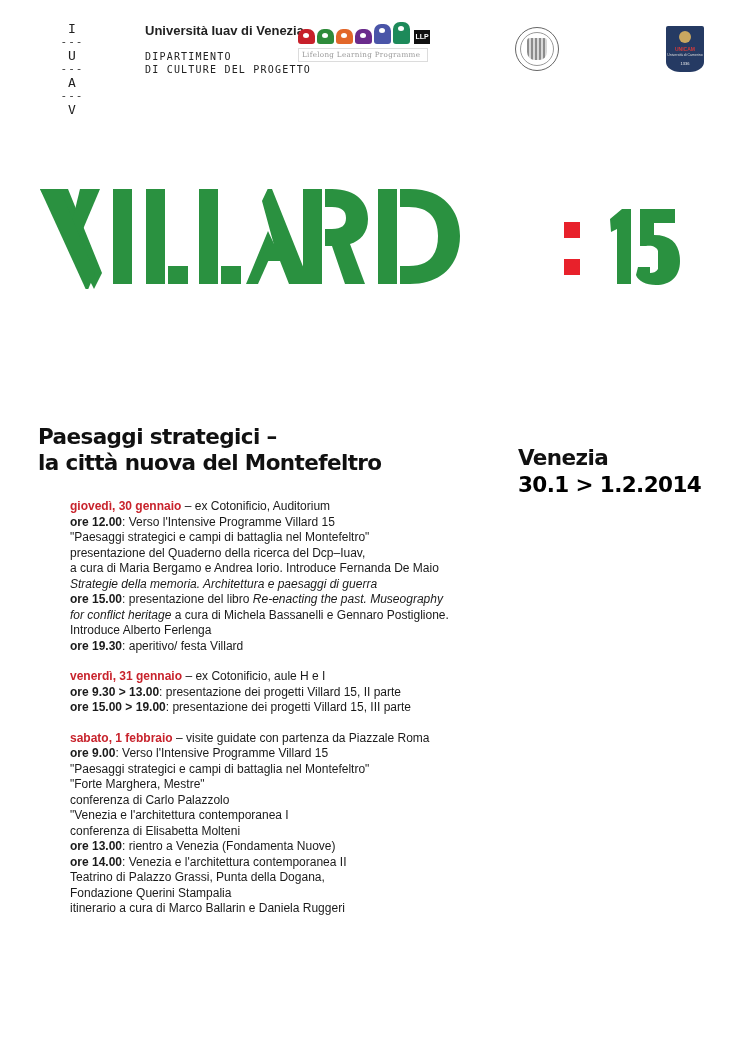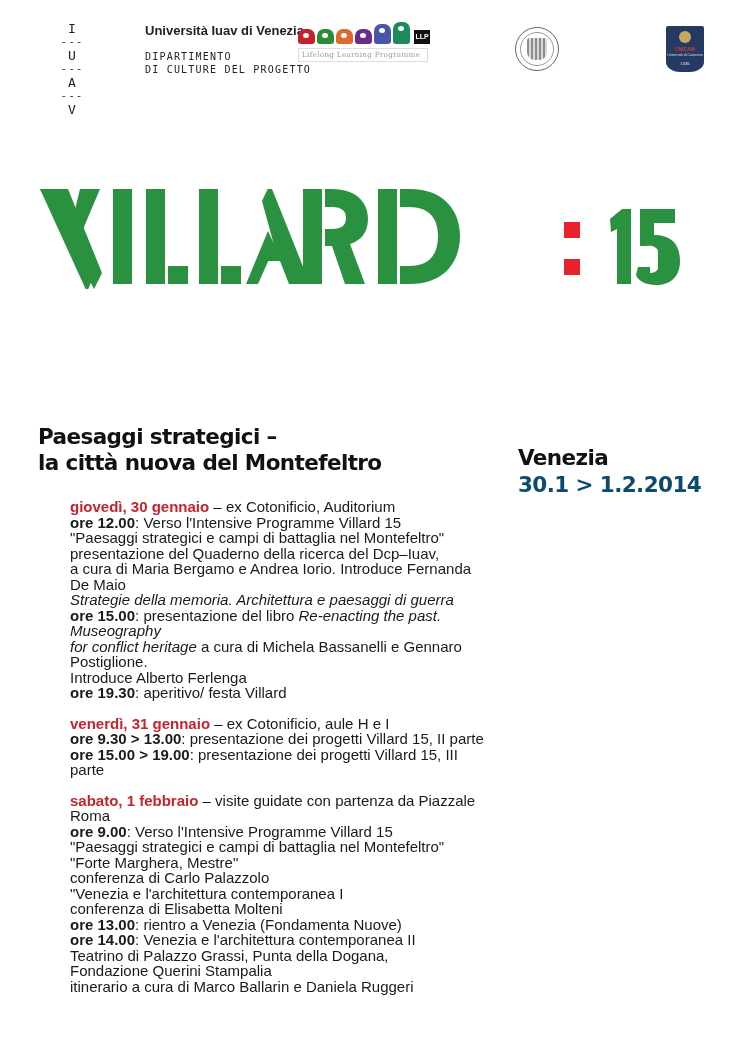--- a/index.html
+++ b/index.html
@@ -47,24 +47,24 @@
     .shield-year { margin-top: 4px; font-size: 4px; color: #eee; }
 
     
     .title-wrap { position: absolute; left: 40px; top: 189px; width: 670px; height: 100px; }
     .title-wrap svg { width: 670px; height: 100px; display: block; }
 
     
     .subtitle { position: absolute; left: 38px; top: 424px; font-family: "DejaVu Sans", sans-serif; font-weight: bold; font-size: 21.5px; line-height: 26px; color: #111; letter-spacing: -0.6px; }
     .city-block { position: absolute; left: 518px; top: 444px; font-family: "DejaVu Sans", sans-serif; font-weight: bold; font-size: 21.5px; line-height: 27px; letter-spacing: -0.6px; }
     .city { color: #111; }
-    .dates { color: #0c4a6e; }
+    .dates { color: #000000; }
 
     
-    .programme { position: absolute; left: 70px; top: 499px; width: 420px; font-family: "Liberation Sans", sans-serif; font-size: 15px; line-height: 15.5px; color: #1a1a1a; }
+    .programme { position: absolute; left: 70px; top: 499px; width: 420px; font-family: "Liberation Sans", sans-serif; font-size: 12px; line-height: 15.5px; color: #1a1a1a; }
     .day { margin-bottom: 15px; }
     .day-head .dname { color: #c8232c; font-weight: bold; }
     .line b { font-weight: bold; }
     .line i { font-style: italic; }
   </style>
 </head>
 <body>
 
 <div class="iuav-logo">
   <span class="letter">I</span>

